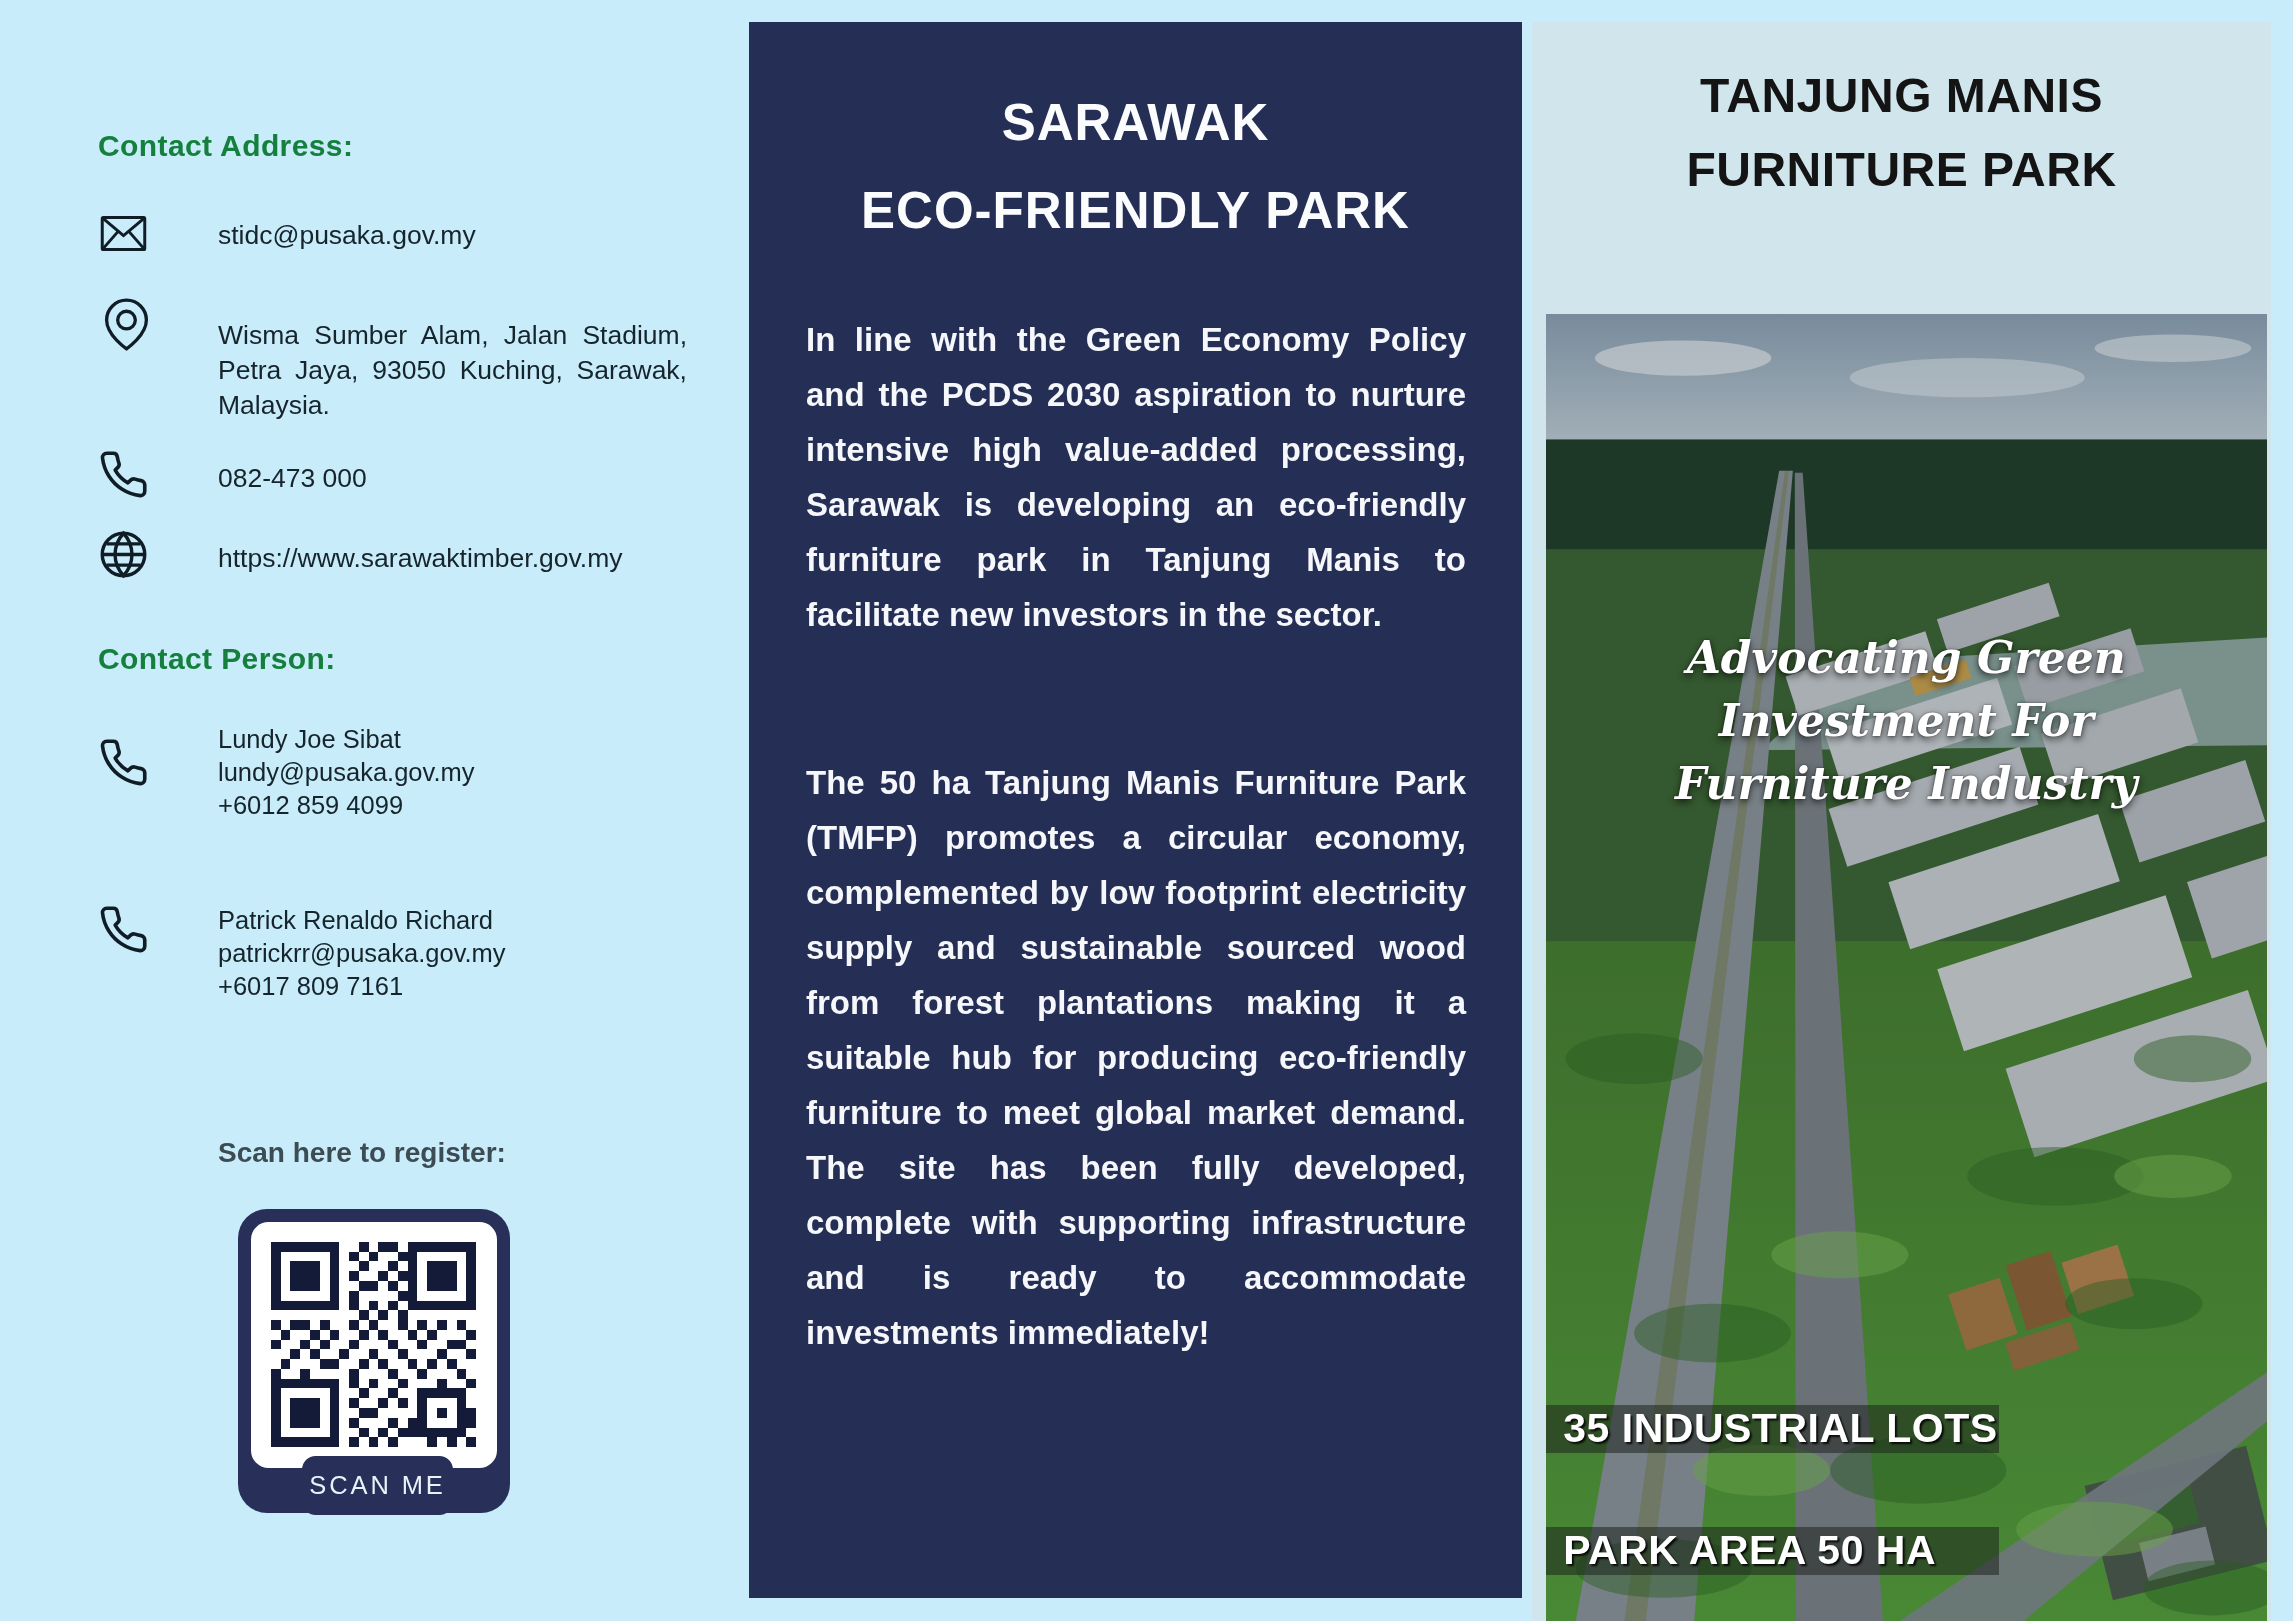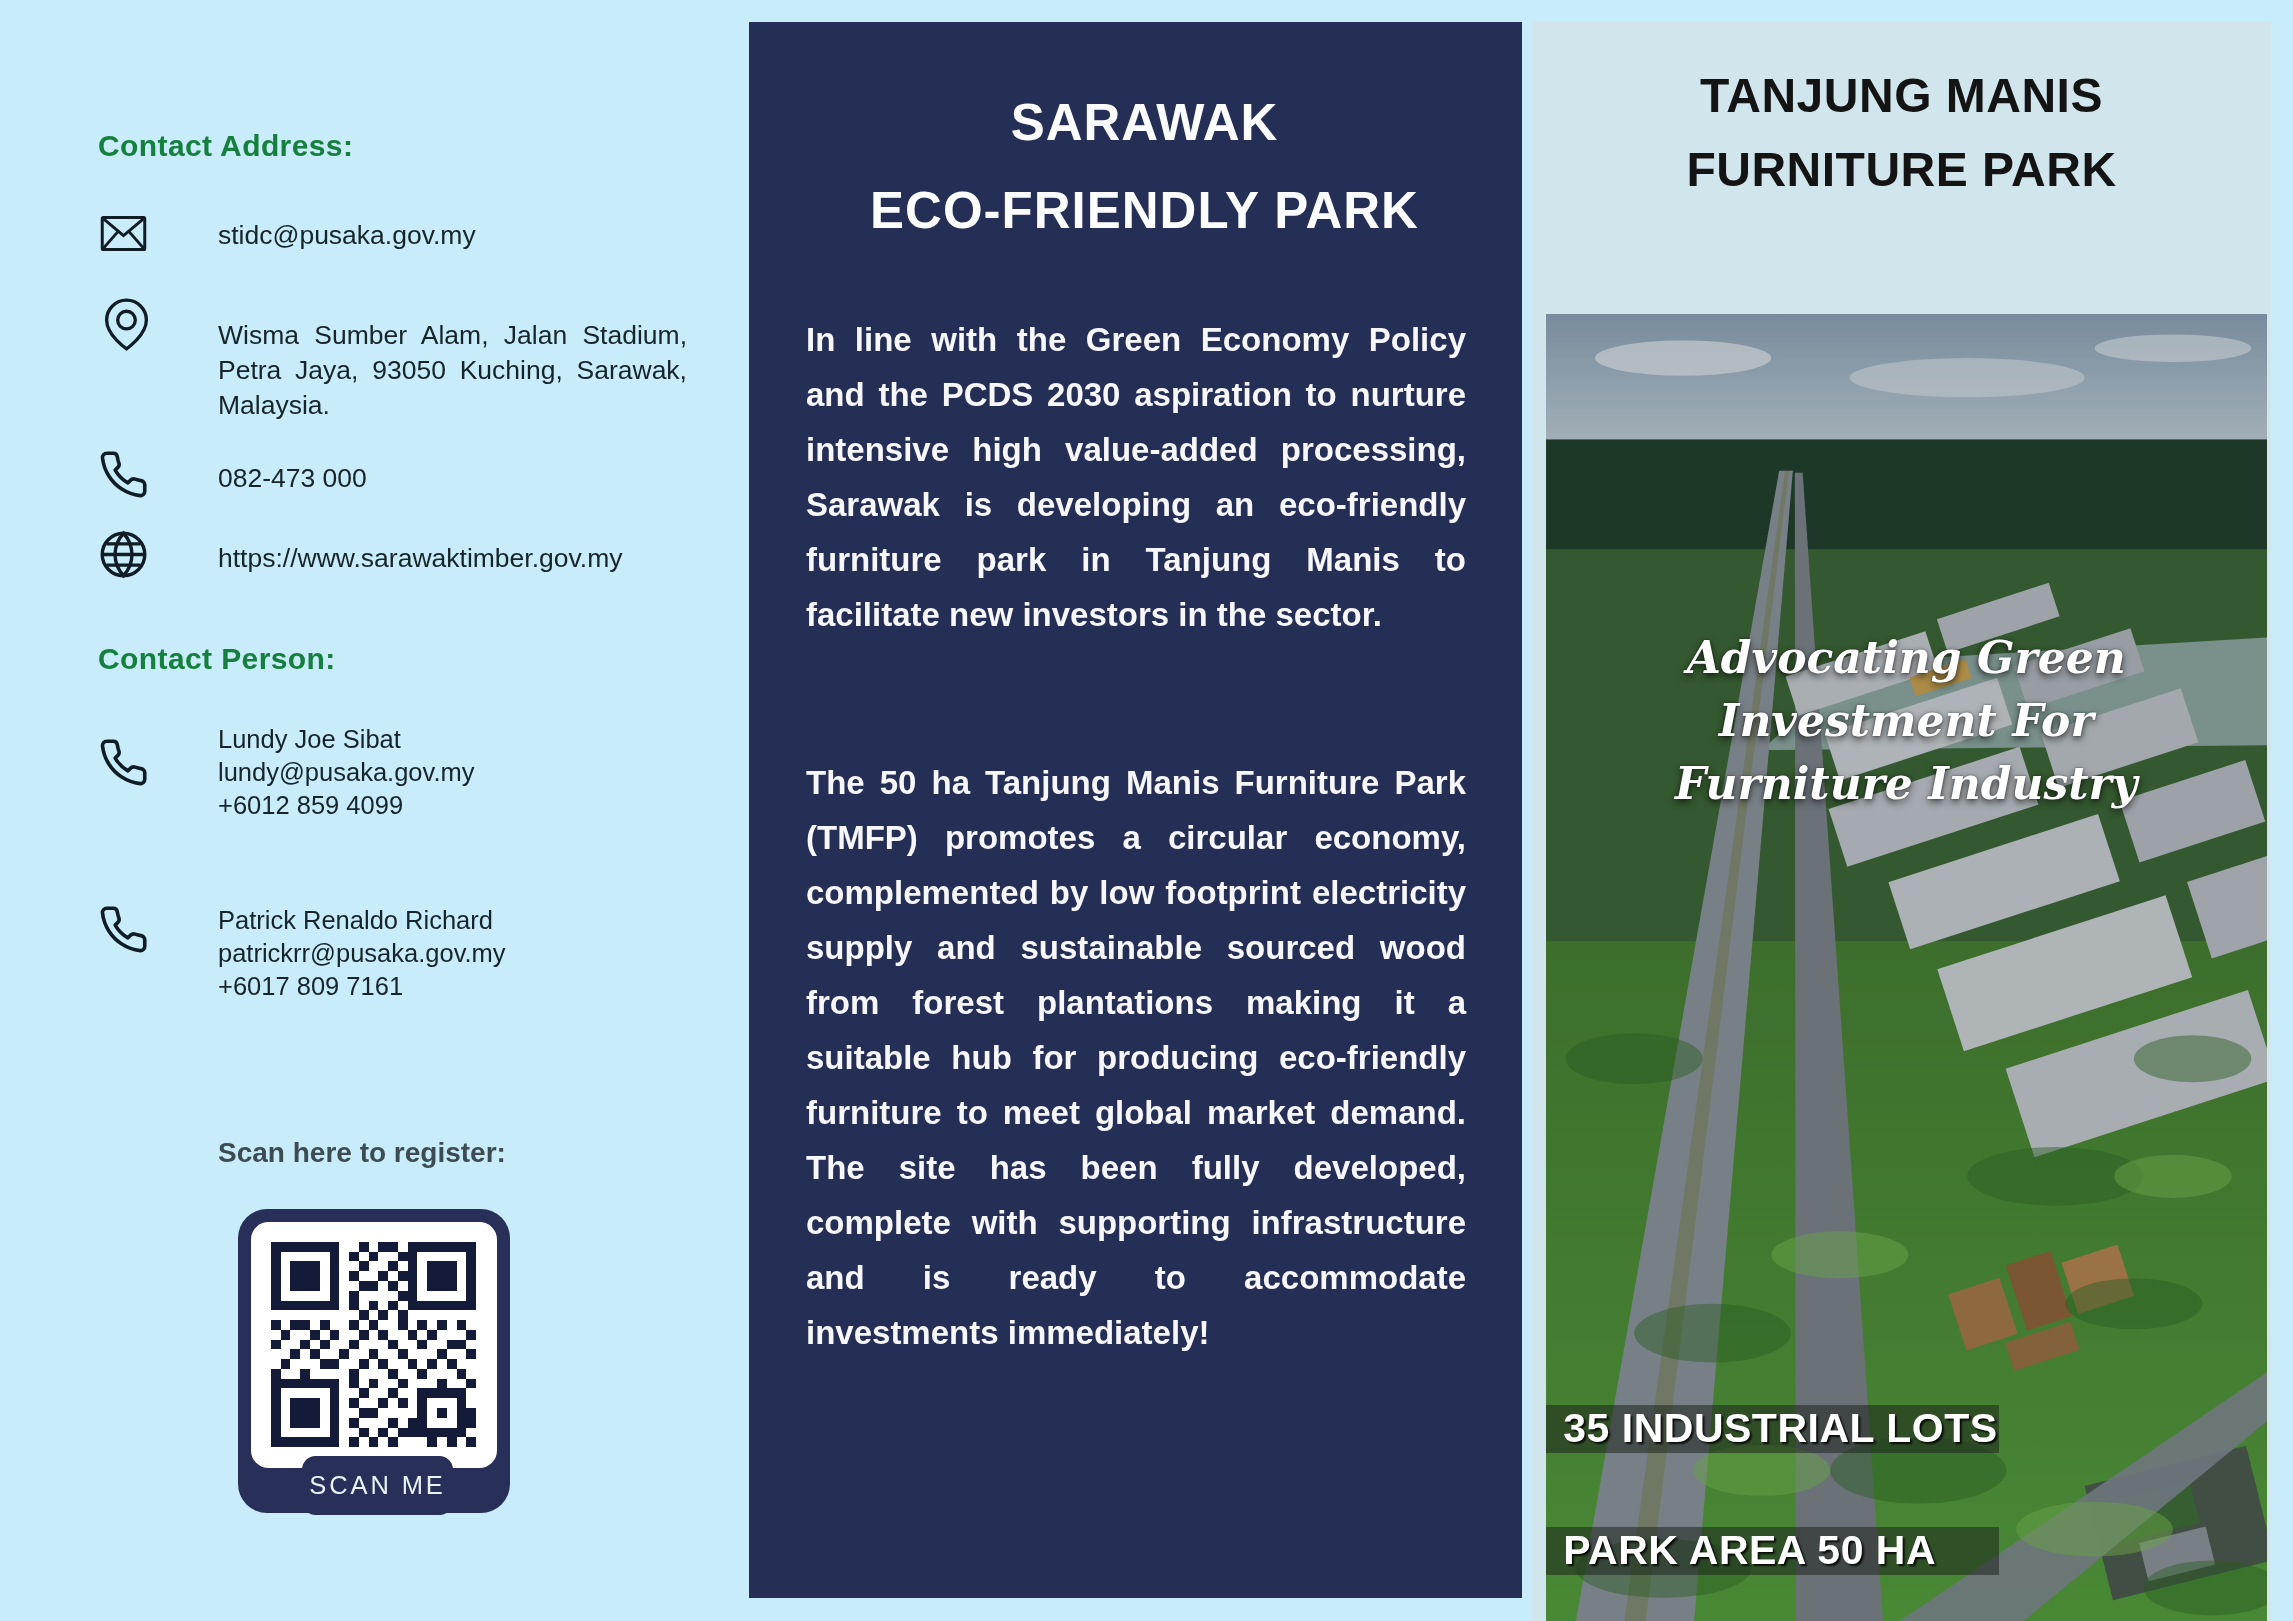--- a/index.html
+++ b/index.html
@@ -17,21 +17,21 @@
   .person-block{position:absolute;left:218px;font-size:25.5px;line-height:33px;color:#16242c;}
   .scan-heading{position:absolute;left:218px;font-size:28px;font-weight:bold;color:#3d4b52;}
   .qr-frame{position:absolute;left:238px;top:1209px;width:272px;height:304px;background:#28305a;border-radius:29px;}
   .qr-inner{position:absolute;left:12.7px;top:12.7px;width:246px;height:246px;background:#ffffff;border-radius:17.6px;display:flex;align-items:center;justify-content:center;}
   .qr-inner svg{width:215px;height:215px;}
   .scan-pill{position:absolute;left:64px;top:247px;width:145px;height:53px;background:#28305a;border-radius:13.7px;display:flex;align-items:center;justify-content:center;border:3.9px solid #28305a;}
   .scan-pill span{color:#e8f2f8;font-size:25.5px;letter-spacing:2.9px;font-weight:300;}
 
   
   .center-panel{position:absolute;left:749px;top:21.6px;width:773px;height:1576px;background:#252e55;}
-  .cp-title{position:absolute;top:57px;left:0;width:100%;text-align:center;color:#fbfcfd;font-weight:bold;font-size:51px;line-height:88px;letter-spacing:1px;margin-left:9px;}
+  .cp-title{position:absolute;top:57px;left:0;width:100%;text-align:center;color:#fbfcfd;font-weight:bold;font-size:51px;line-height:88px;letter-spacing:1px;}
   .cp-body{position:absolute;left:57px;width:660px;color:#f5f7fa;font-size:33px;font-weight:600;line-height:55px;text-align:justify;}
   .cp-p1{top:290px;}
   .cp-p2{top:733px;}
 
   
   .right-card{position:absolute;left:1532px;top:21.6px;width:739px;height:1600px;background:#d0e5ec;}
   .rp-title{position:absolute;top:37px;left:0;width:100%;text-align:center;color:#141414;font-weight:800;font-size:48px;line-height:74px;letter-spacing:0.5px;}
   .photo{position:absolute;left:13.7px;top:255px;width:721px;height:1321px;overflow:hidden;background:#3c6633;margin-top:37px;}
   .photo svg.scene{position:absolute;inset:0;width:100%;height:100%;display:block;}
   .photo-caption{position:absolute;top:312px;left:0;width:100%;text-align:center;color:#ffffff;

